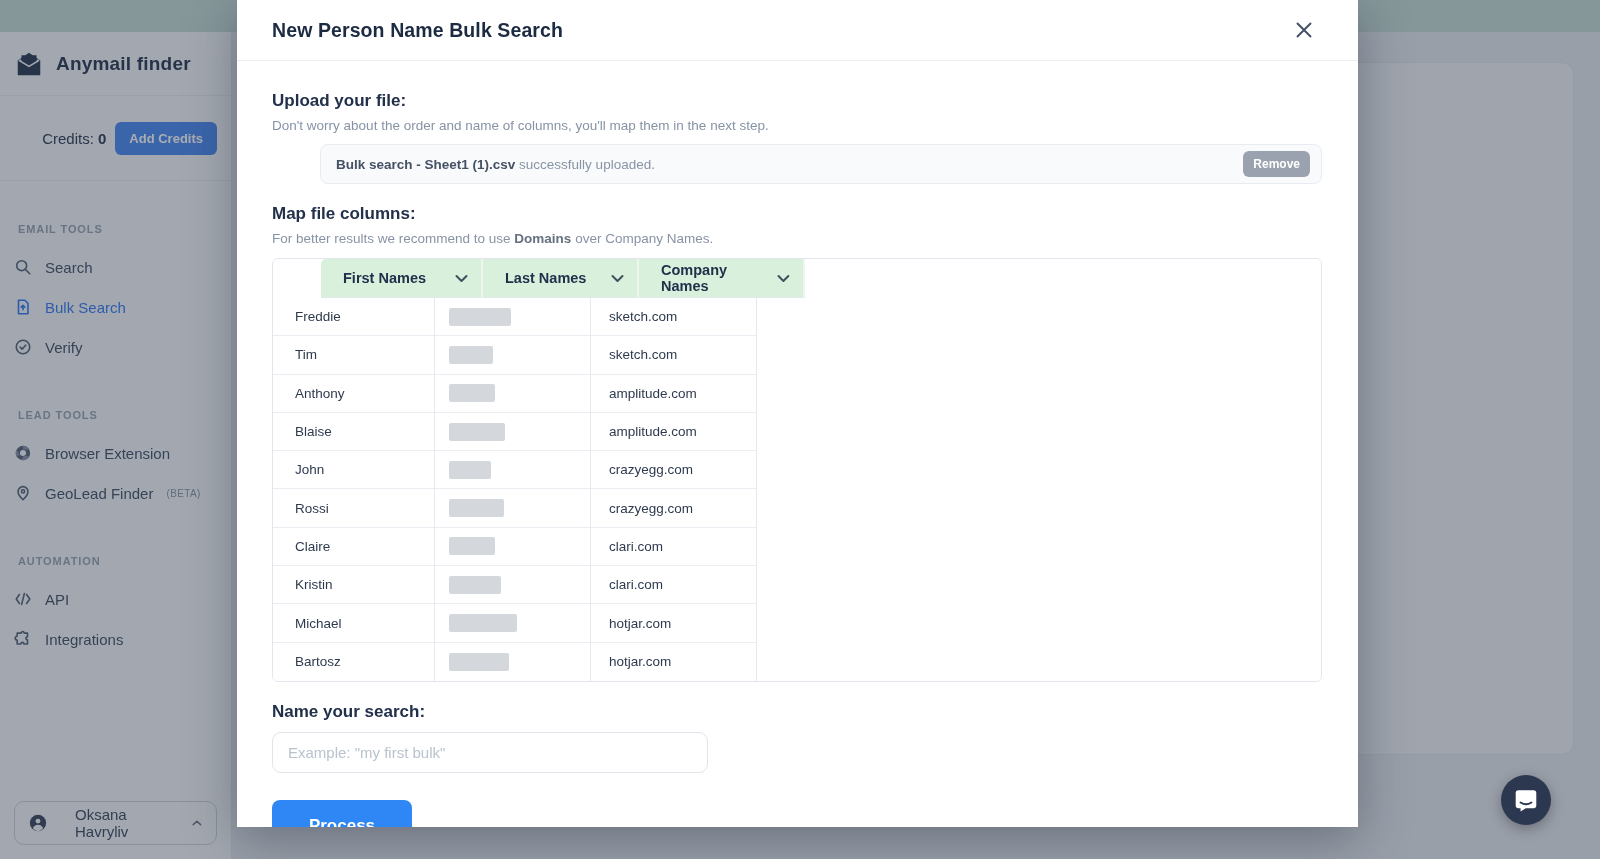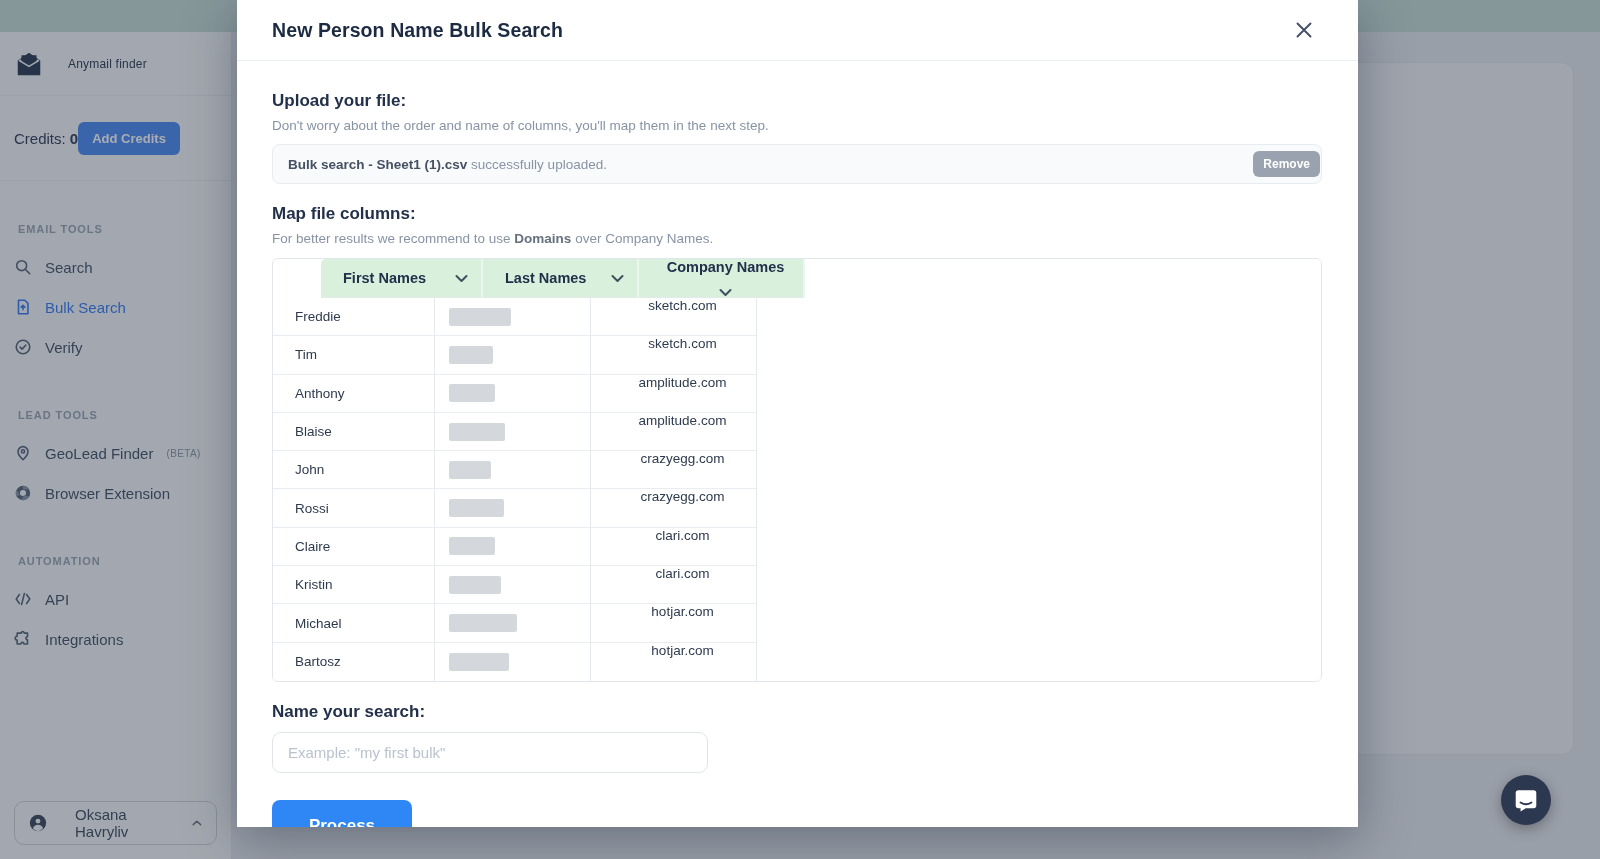--- a/index.html
+++ b/index.html
@@ -13,24 +13,24 @@
 
   
   .banner { position:absolute; top:0; left:0; width:1600px; height:32px; background:#c9ddd8; }
 
   .sidebar {
     position:absolute; top:32px; left:0; bottom:0; width:232px;
     background:#f7f9fc; border-right:1px solid #e2e7ee;
   }
   .brand { height:64px; display:flex; align-items:center; gap:12px; padding:0 14px;
            border-bottom:1px solid #e9edf2; }
-  .brand-name { font-size:12px; color:#2f3d55; font-weight:400; letter-spacing:.2px;margin-left:12px; }
-
-  .credits-row { height:85px; display:flex; align-items:center; justify-content:flex-start;
-                 padding:0 14px; border-bottom:1px solid #e9edf2; }
+  .brand-name { font-size:19px; color:#2f3d55; font-weight:700; letter-spacing:.2px; }
+
+  .credits-row { height:85px; display:flex; align-items:center; justify-content:flex-end;
+                 padding:0 14px; border-bottom:1px solid #e9edf2;gap:9px; }
   .credits-text { font-size:15px; color:#33405a; }
   .credits-text b { font-weight:700; }
   .add-credits { background:#4f8df2; color:#fff; font-weight:700; font-size:13px;
                  padding:9px 14px; border-radius:6px; border:none; cursor:pointer;
                  font-family:inherit; }
 
   .nav { padding:0 14px; }
   .nav-label { margin:42px 0 12px 4px; font-size:11px; font-weight:700;
                letter-spacing:.9px; color:#9aa6b5; }
   .nav-item { display:flex; align-items:center; gap:13px; height:40px;
@@ -60,36 +60,36 @@
   .modal-title { font-size:19.5px; font-weight:700; color:#1c2a42; letter-spacing:.1px; }
   .close-btn { background:none; border:none; cursor:pointer; display:flex; padding:4px; }
 
   .modal-body { padding:0 36px 0 35px; }
   .section-heading { font-size:17px; font-weight:700; color:#22304a; }
   .hint { font-size:13.5px; color:#8793a5; margin-top:7px; }
   .hint b { font-weight:700; color:#66717f; }
 
   .upload-heading { margin-top:30px; }
   .upload-bar { margin-top:11px; height:40px; background:#f8fafb; border:1px solid #e8ecf0;
-                border-radius:8px; display:flex; align-items:center; padding:0 1px 0 15px; }
+                border-radius:8px; display:flex; align-items:center; padding:0 11px 0 15px;margin-left:48px; }
   .file-text { font-size:13.5px; color:#8894a4; }
   .file-name { color:#455163; font-weight:700; }
   .remove-btn { margin-left:auto; background:#99a2ae; color:#fff; font-size:12px;
                 font-weight:700; border:none; border-radius:6px; padding:6px 10px;
                 cursor:pointer; font-family:inherit; }
 
   .map-heading { margin-top:20px; }
   .map-table { margin-top:12px; height:424px; border:1px solid #e1e6ec; border-radius:6px;
                overflow:hidden; display:flex; flex-direction:column; background:#fff; }
   .map-header { display:flex; flex:0 0 39px;padding-left:48px; }
   .hcell { background:#d9f0dc; display:flex; align-items:center; justify-content:space-between;
            padding:0 13px 0 22px; font-size:14.5px; font-weight:700; color:#22304a;
            border-right:2px solid #ecf6ee; border-bottom:1px solid #e3e8ec; cursor:pointer; }
   .hcell:first-child { border-top-left-radius:5px; }
-  .c1 { width:162px; } .c2 { width:156px; } .c3 { width:166px;flex-direction:column; }
+  .c1 { width:162px; } .c2 { width:156px; } .c3 { width:166px; }
   .tfiller { flex:1; background:#fff; }
   .map-row { display:flex; flex:1; }
   .cell { display:flex; align-items:center; font-size:13.5px; color:#2e3a4e;
           border-right:1px solid #e4e9ee; border-bottom:1px solid #e9edf1;
           padding-left:22px; background:#fff; }
   .cell.c2 { padding-left:14px; }
   .cell.c3 { padding-left:18px; }
   .map-row:last-child .cell { border-bottom:none; }
   .redacted { height:18px; background:#d4d8dd; border-radius:2px; }
 
@@ -154,35 +154,35 @@
       <svg width="18" height="18" viewBox="0 0 20 20" fill="none" stroke="#59687c" stroke-width="1.8">
         <circle cx="10" cy="10" r="7.5"></circle>
           <path d="M6.8 10.2l2.2 2.2 4-4.4" stroke-linecap="round" stroke-linejoin="round"></path>
       </svg>
       <span>Verify</span>
     </div>
 
     <div class="nav-label">LEAD TOOLS</div>
 
     <div class="nav-item">
-      <svg width="18" height="18" viewBox="0 0 20 20" fill="none" stroke="#59687c" stroke-width="1.8">
-        <path d="M10 17.5S4.5 12.6 4.5 8.4a5.5 5.5 0 1 1 11 0c0 4.2-5.5 9.1-5.5 9.1z" stroke-linejoin="round"></path>
-        <circle cx="10" cy="8.2" r="1.8"></circle>
-      </svg>
-      <span>GeoLead Finder</span>
-      <span class="beta-badge">(BETA)</span>
-    </div>
-
-    <div class="nav-item">
       <svg width="18" height="18" viewBox="0 0 20 20">
         <circle cx="10" cy="10" r="8" fill="#59687c"></circle>
         <circle cx="10" cy="10" r="3.4" fill="#f7f9fc"></circle>
         <path d="M10 2a8 8 0 0 1 7 4.2H10zM2.8 6.1 6.5 12 2.9 14A8 8 0 0 1 2.8 6.1zM17.4 13.5A8 8 0 0 1 7.9 17.7l3.3-5z" fill="#8b97a8"></path>
       </svg>
       <span>Browser Extension</span>
+    </div>
+
+    <div class="nav-item">
+      <svg width="18" height="18" viewBox="0 0 20 20" fill="none" stroke="#59687c" stroke-width="1.8">
+        <path d="M10 17.5S4.5 12.6 4.5 8.4a5.5 5.5 0 1 1 11 0c0 4.2-5.5 9.1-5.5 9.1z" stroke-linejoin="round"></path>
+        <circle cx="10" cy="8.2" r="1.8"></circle>
+      </svg>
+      <span>GeoLead Finder</span>
+      <span class="beta-badge">(BETA)</span>
     </div>
 
     <div class="nav-label">AUTOMATION</div>
 
     <div class="nav-item">
       <svg width="18" height="18" viewBox="0 0 20 20" fill="none" stroke="#59687c" stroke-width="1.8">
         <path d="M6 5 2.5 10 6 15M14 5l3.5 5L14 15M11.5 4l-3 12" stroke-linecap="round" stroke-linejoin="round"></path>
       </svg>
       <span>API</span>
     </div>

